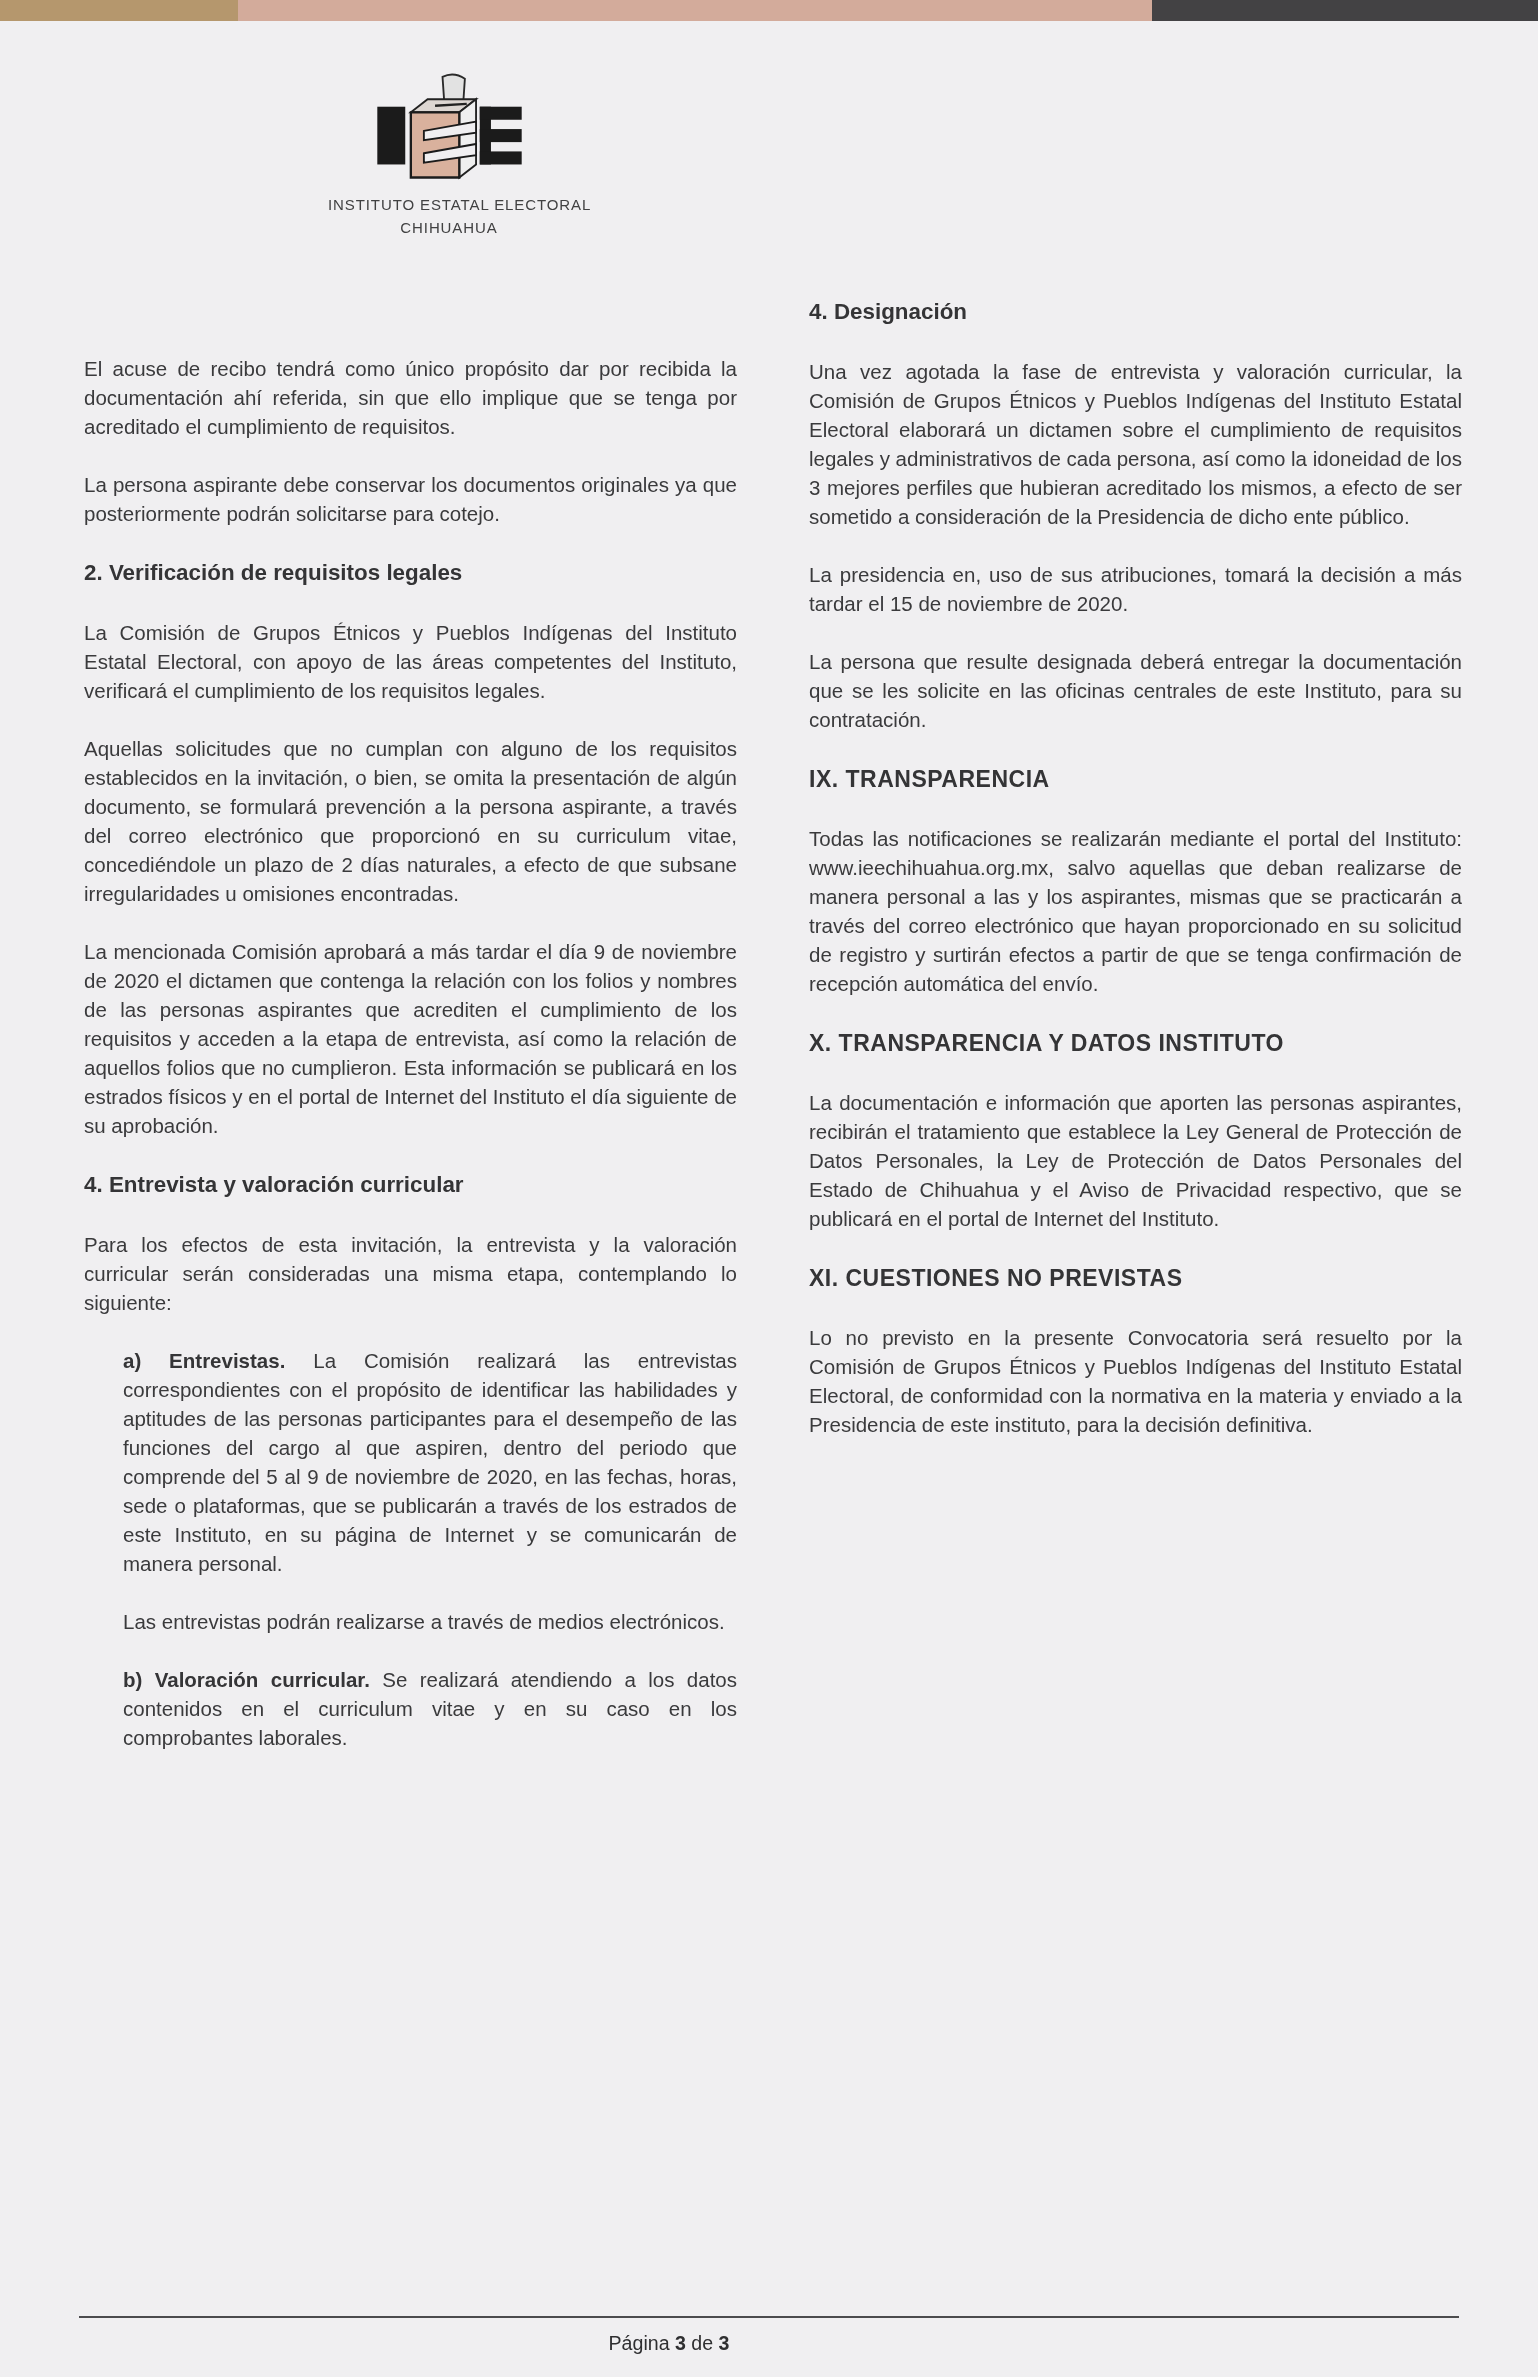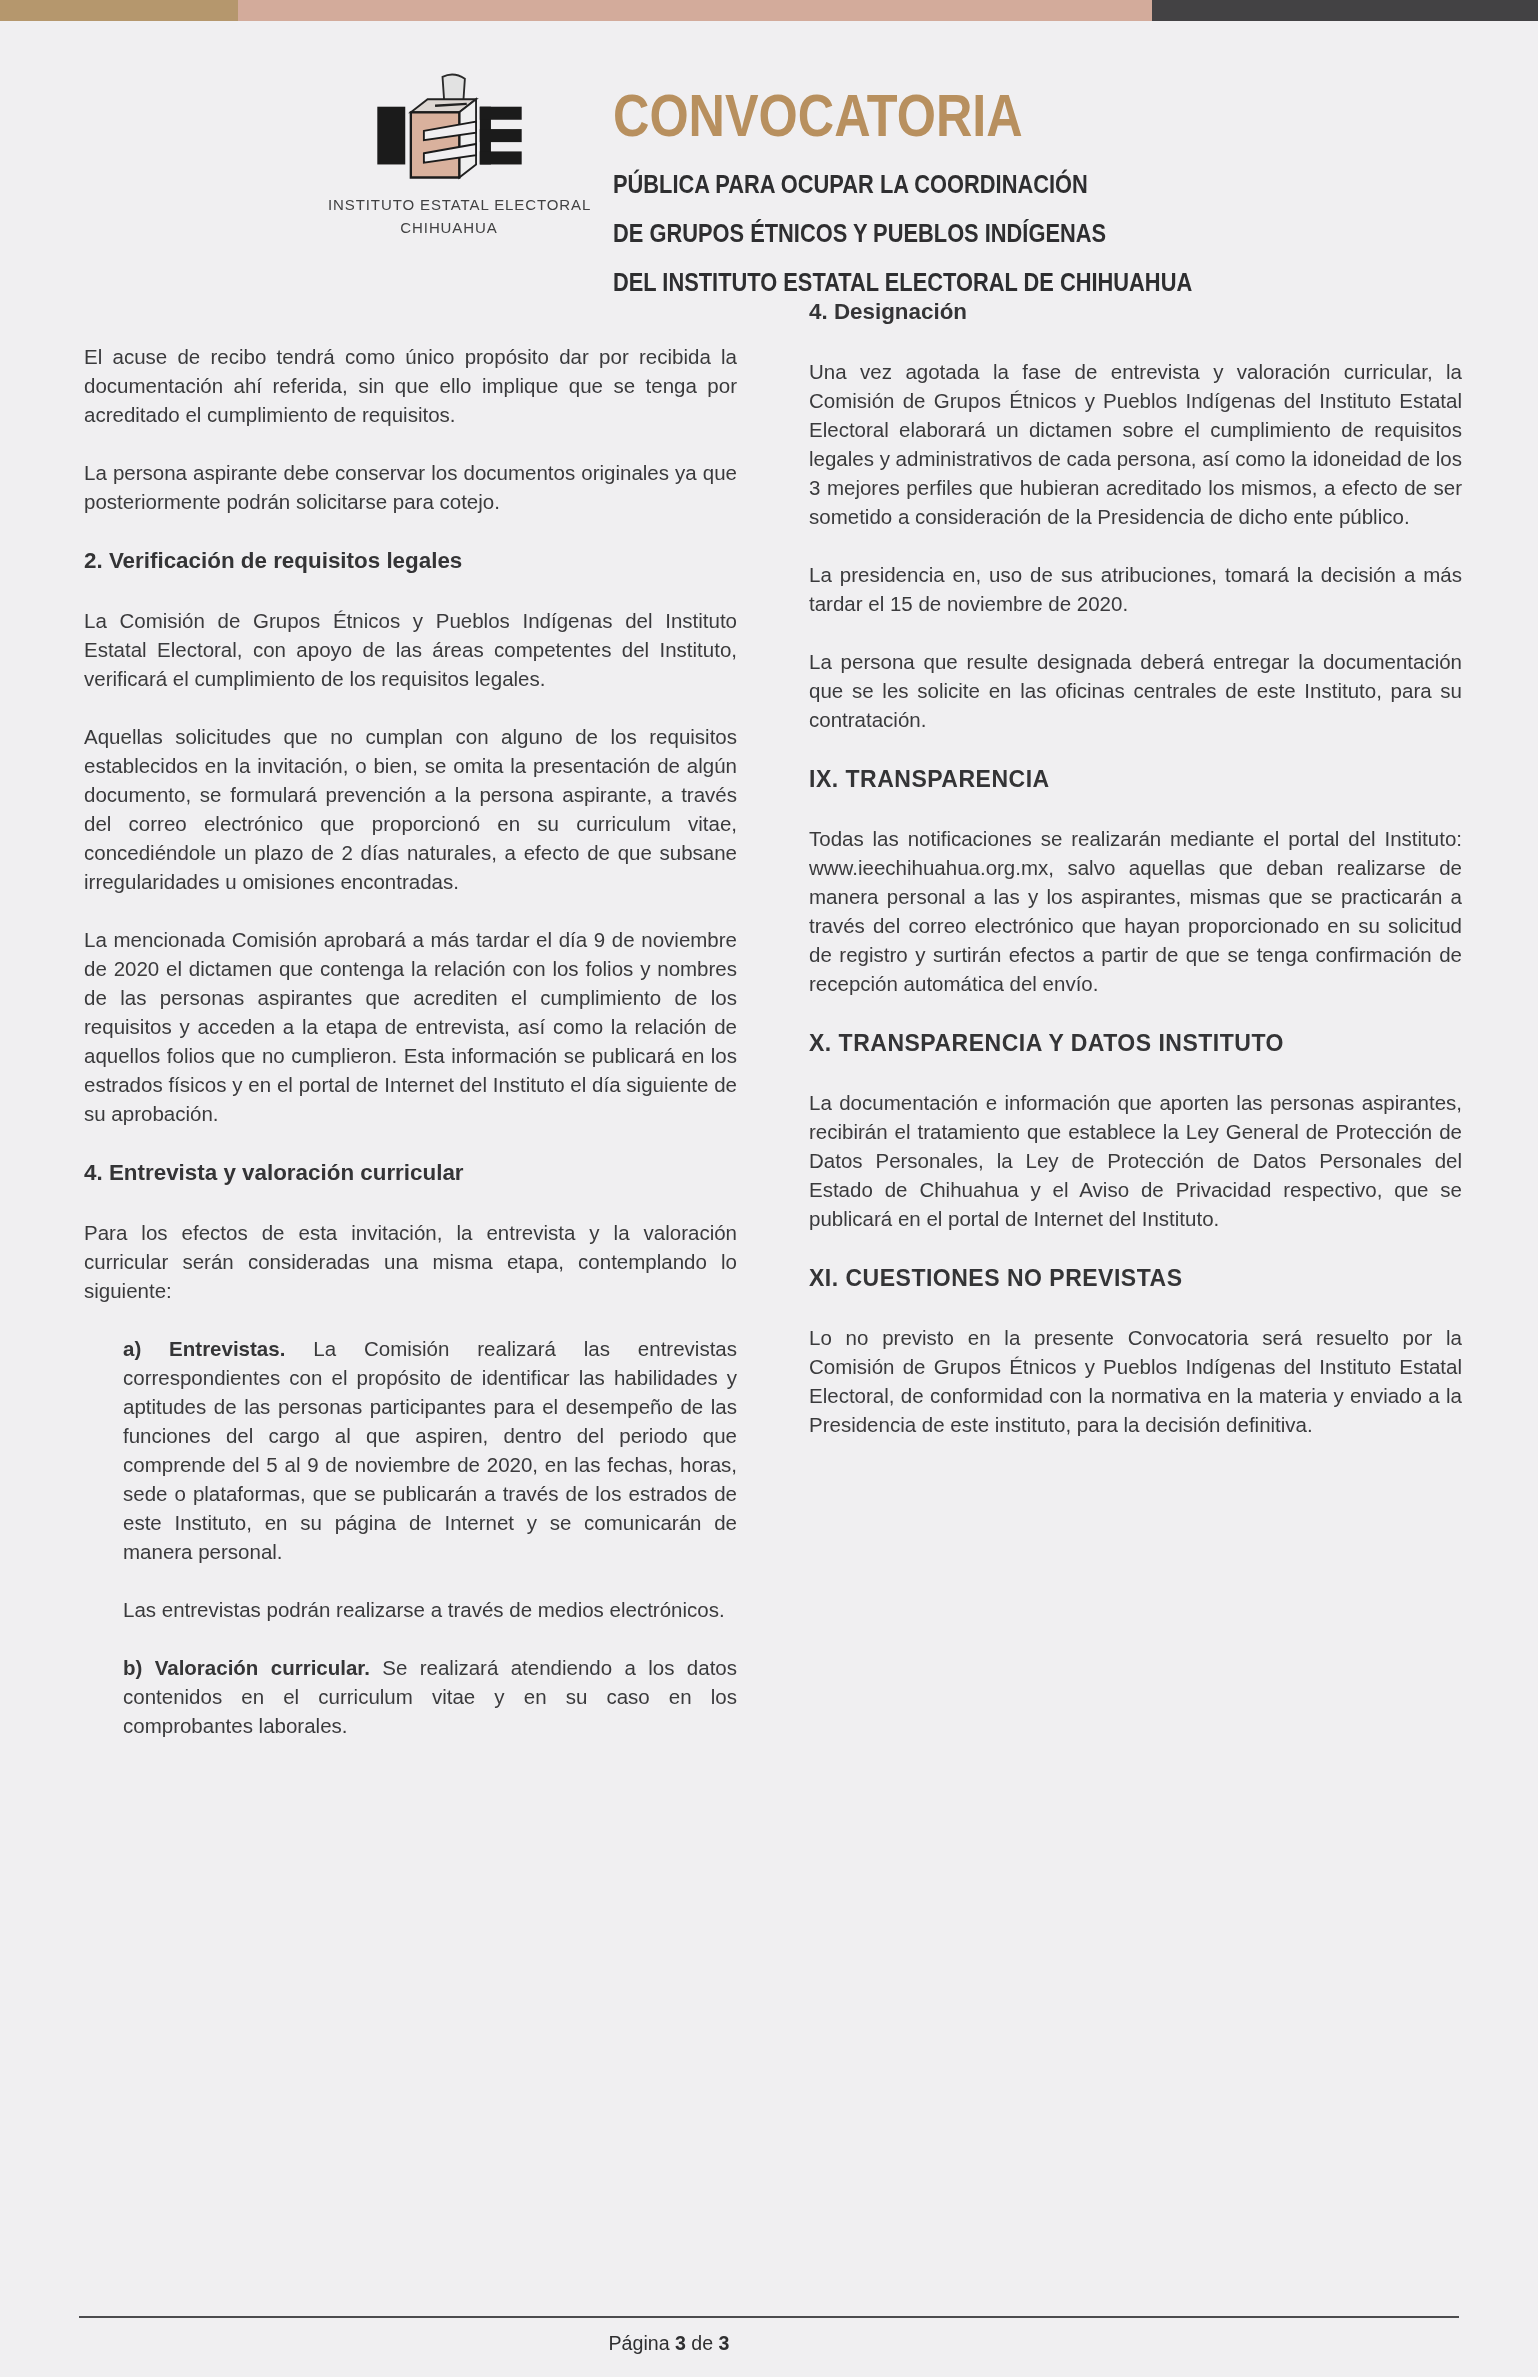--- a/index.html
+++ b/index.html
@@ -28,21 +28,21 @@
     white-space:nowrap;transform:scaleX(0.84);transform-origin:left top;
   }
   .subtitle{
     margin:0;font-size:26px;line-height:49px;font-weight:bold;color:#2e2e30;
     white-space:nowrap;transform:scaleX(0.84);transform-origin:left center;
   }
   .subtitle-group{margin-top:11.2px;}
 
   
   .col{position:absolute;width:653px;}
-  .col-left{left:84px;top:342px;}
+  .col-left{left:84px;top:354px;}
   .col-right{left:809px;top:296px;}
   p.body{margin:0 0 29px 0;font-size:20.5px;line-height:29px;text-align:justify;color:#3a3a3c;}
   p.body strong{font-weight:bold;color:#353537;}
   p.indent{margin-left:39px;margin-top:28px;}
   h2.h-num{margin:0 0 29px 0;font-size:22.4px;line-height:32px;font-weight:bold;color:#343436;}
   h2.h-roman{margin:0 0 29px 0;font-size:23px;line-height:32px;font-weight:bold;letter-spacing:0.5px;color:#343436;}
 
   
   .footer-rule{position:absolute;left:79px;top:2316px;width:1380px;height:1.9px;background:#4c4c4e;}
   .footer-text{position:absolute;left:0;top:2329px;width:1338px;text-align:center;
@@ -79,28 +79,20 @@
 
       <polygon points="46,42 98,42 98,112 46,112" fill="#d9b19d" stroke="#1c1c1c" stroke-width="2.5"></polygon>
 
       <polygon points="60,62 116,52 116,64 60,72" fill="#f0eff1" stroke="#1b1b1b" stroke-width="2"></polygon>
       <polygon points="60,86 116,76 116,88 60,96" fill="#f0eff1" stroke="#1b1b1b" stroke-width="2"></polygon>
     </svg>
     <div class="logo-line">INSTITUTO ESTATAL ELECTORAL</div>
     <div class="logo-line">CHIHUAHUA</div>
   </div>
 
-  <div class="title-wrap">
-    <h1 class="doc-title">CONVOCATORIA</h1>
-    <div class="subtitle-group">
-      <div class="subtitle">PÚBLICA PARA OCUPAR LA COORDINACIÓN</div>
-      <div class="subtitle">DE GRUPOS ÉTNICOS Y PUEBLOS INDÍGENAS</div>
-      <div class="subtitle">DEL INSTITUTO ESTATAL ELECTORAL DE CHIHUAHUA</div>
-    </div>
-  </div>
 
   <section class="col col-left">
     <p class="body">El acuse de recibo tendrá como único propósito dar por recibida la documentación ahí referida, sin que ello implique que se tenga por acreditado el cumplimiento de requisitos.</p>
     <p class="body">La persona aspirante debe conservar los documentos originales ya que posteriormente podrán solicitarse para cotejo.</p>
     <h2 class="h-num">2. Verificación de requisitos legales</h2>
     <p class="body">La Comisión de Grupos Étnicos y Pueblos Indígenas del Instituto Estatal Electoral, con apoyo de las áreas competentes del Instituto, verificará el cumplimiento de los requisitos legales.</p>
     <p class="body">Aquellas solicitudes que no cumplan con alguno de los requisitos establecidos en la invitación, o bien, se omita la presentación de algún documento, se formulará prevención a la persona aspirante, a través del correo electrónico que proporcionó en su curriculum vitae, concediéndole un plazo de 2 días naturales, a efecto de que subsane irregularidades u omisiones encontradas.</p>
     <p class="body">La mencionada Comisión aprobará a más tardar el día 9 de noviembre de 2020 el dictamen que contenga la relación con los folios y nombres de las personas aspirantes que acrediten el cumplimiento de los requisitos y acceden a la etapa de entrevista, así como la relación de aquellos folios que no cumplieron. Esta información se publicará en los estrados físicos y en el portal de Internet del Instituto el día siguiente de su aprobación.</p>
     <h2 class="h-num">4. Entrevista y valoración curricular</h2>
     <p class="body">Para los efectos de esta invitación, la entrevista y la valoración curricular serán consideradas una misma etapa, contemplando lo siguiente:</p>

